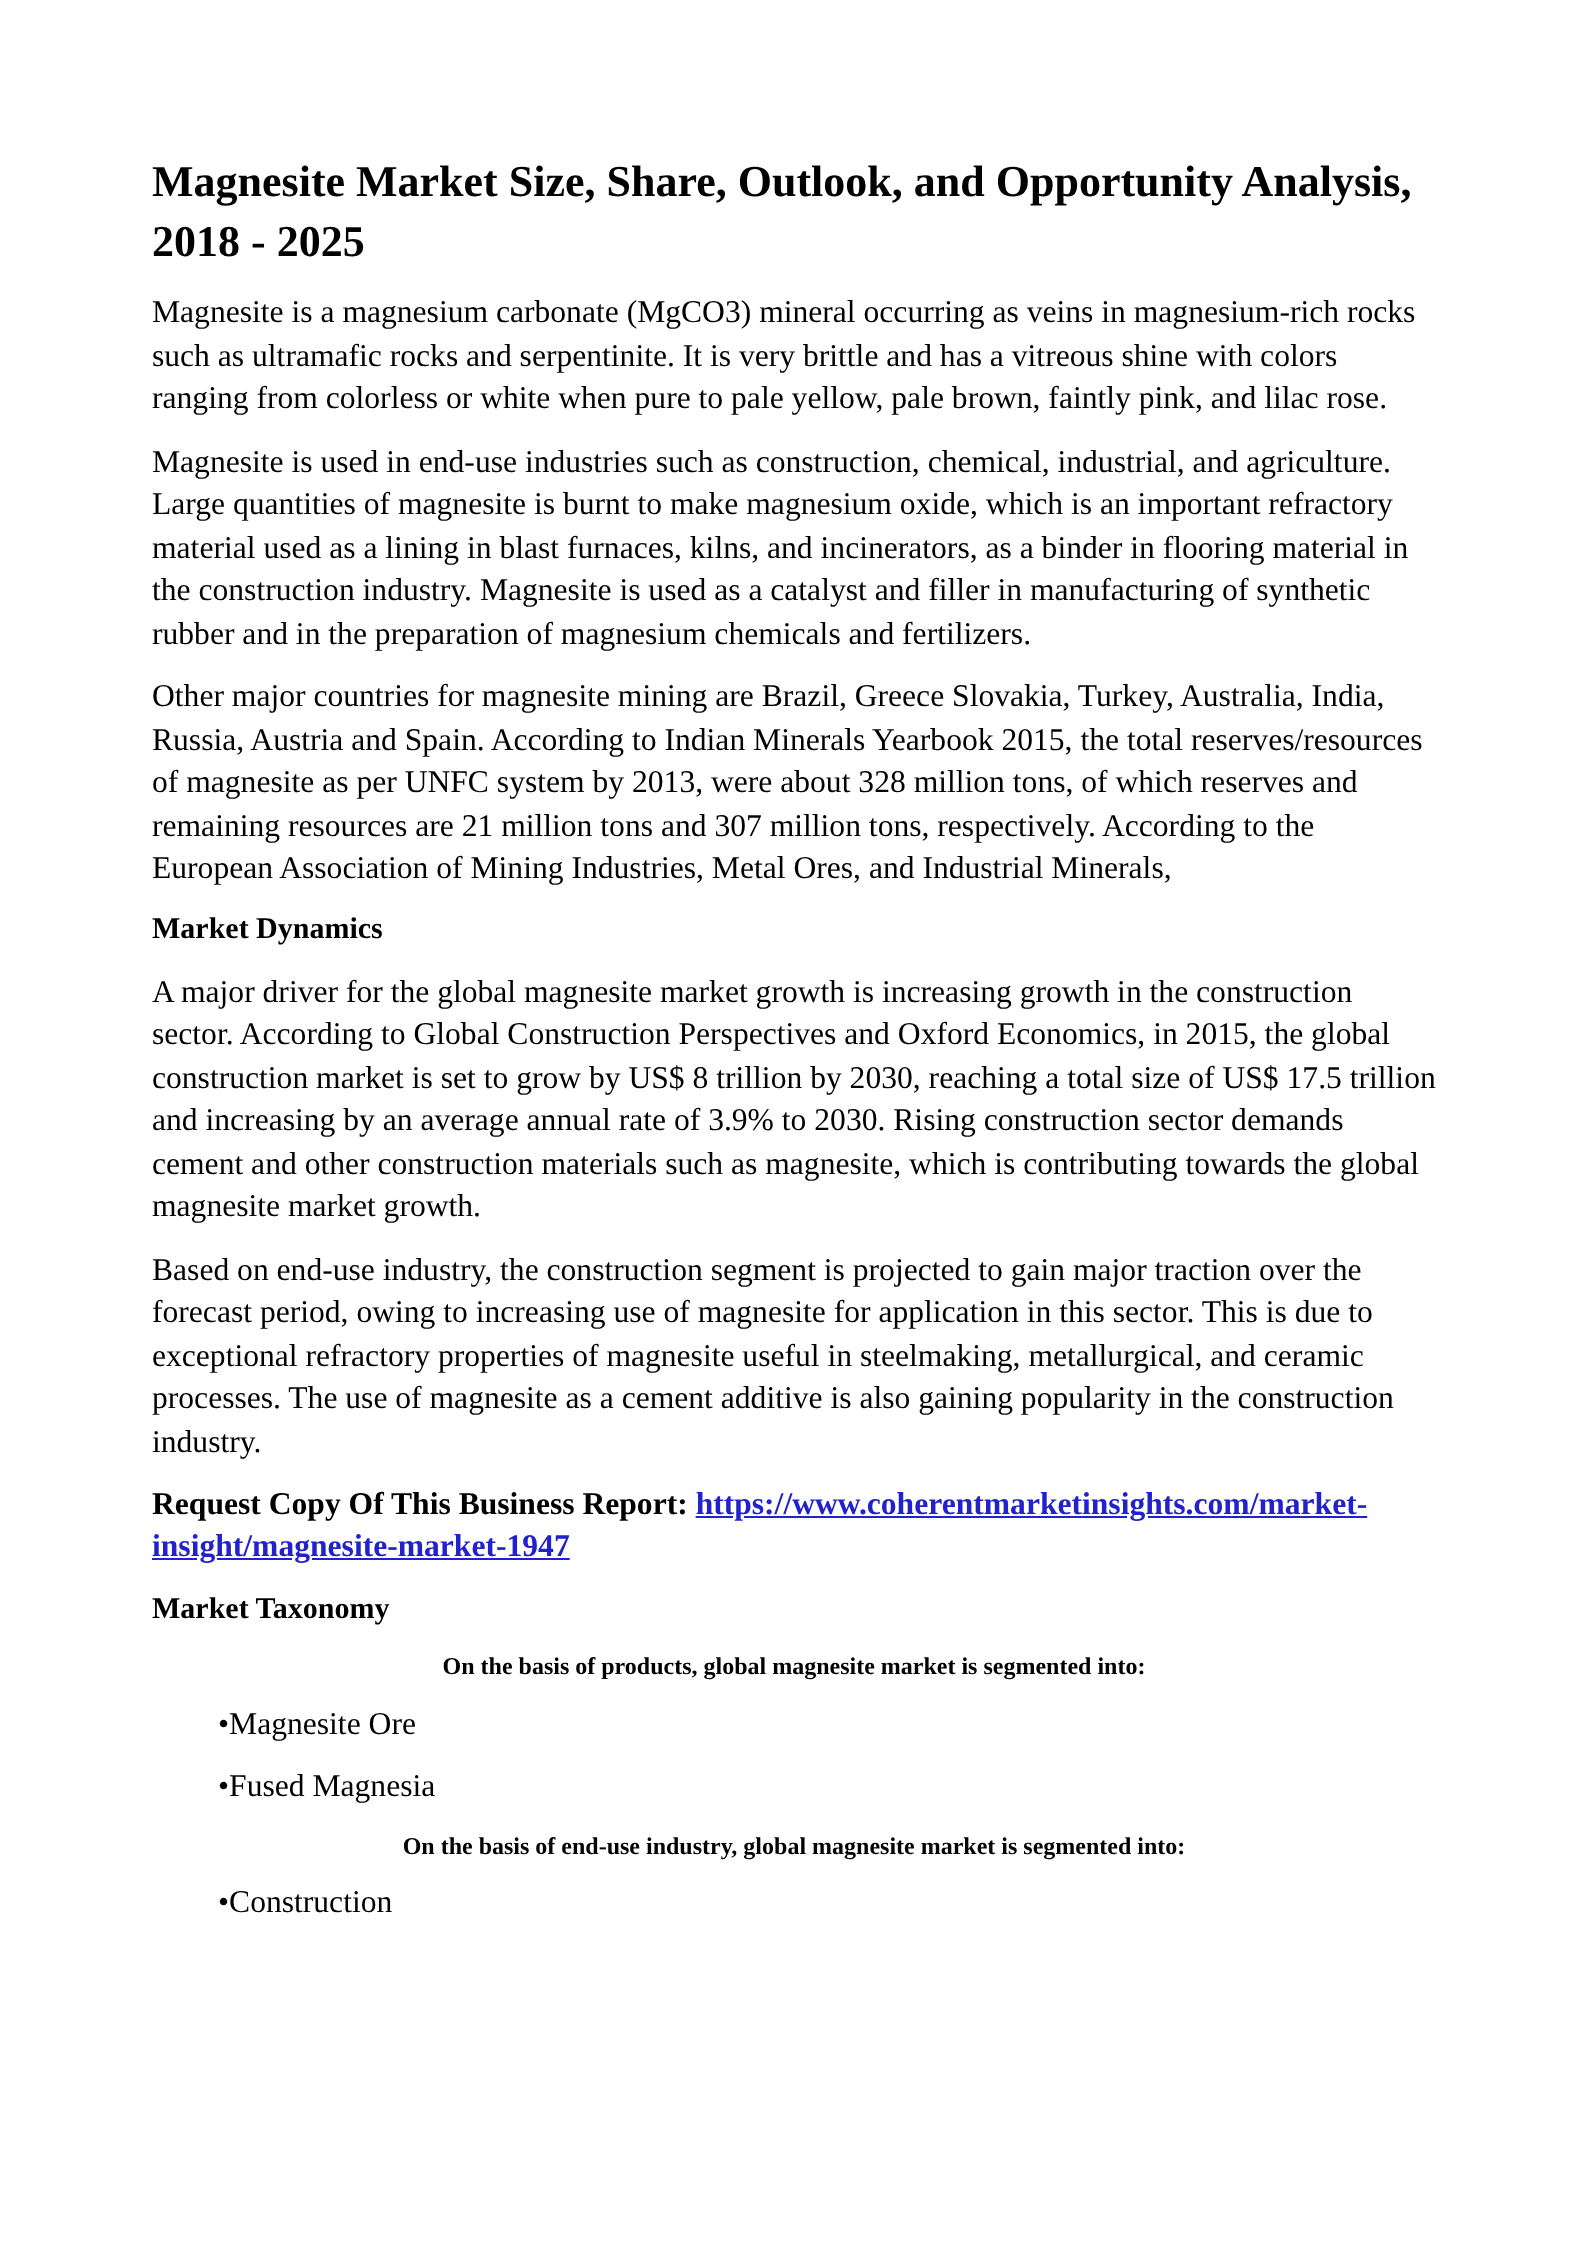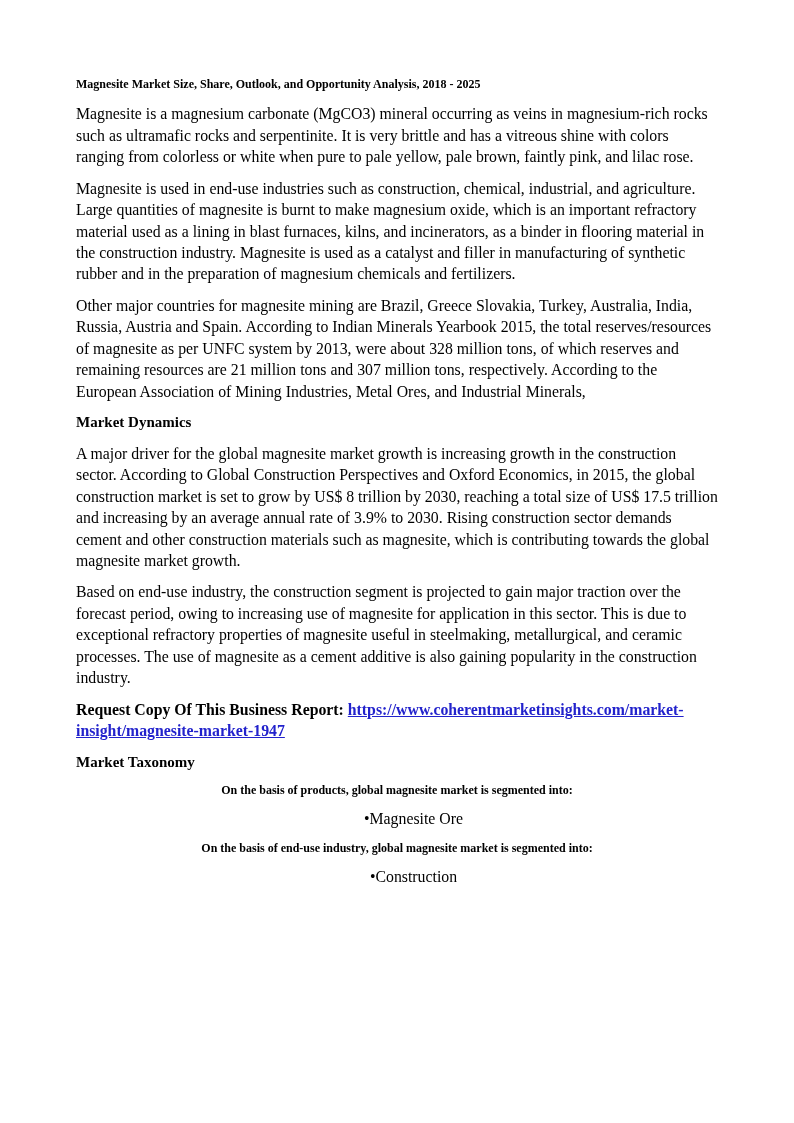--- a/index.html
+++ b/index.html
@@ -13,21 +13,21 @@
     height: 1123px;
     background: #ffffff;
     font-family: "Liberation Serif", serif;
     color: #000000;
     box-sizing: border-box;
     padding: 76px 76px 0 76px;
     overflow: hidden;
   }
   .doc-title {
     font-weight: bold;
-    font-size: 12px;
+    font-size: 22px;
     line-height: 1.35;
     margin: 0 0 11px 0;
   }
   .para {
     font-size: 15.8px;
     line-height: 1.36;
     margin: 0 0 10px 0;
   }
   .heading {
     font-weight: bold;
@@ -40,21 +40,20 @@
     font-size: 12px;
     line-height: 1.36;
     margin: 0 0 10px 0;
     text-align: center;
   }
   .bullet-item {
     font-size: 15.8px;
     line-height: 1.36;
     margin: 0 0 10px 0;
     padding-left: 33px;
-    text-align: center;
   }
   .request-line {
     font-weight: bold;
     font-size: 15.8px;
     line-height: 1.36;
     margin: 0 0 10px 0;
   }
   .report-link {
     font-weight: bold;
     text-decoration: underline;
@@ -85,19 +84,20 @@
   <p class="request-line">
     <span>Request Copy Of This Business Report: </span><a class="report-link" href="#" style="color: rgb(34, 34, 204);">https://www.coherentmarketinsights.com/market-insight/magnesite-market-1947</a>
   </p>
 
   <h2 class="heading">Market Taxonomy</h2>
 
   <p class="bold-line">On the basis of products, global magnesite market is segmented into:</p>
 
   <div class="bullet-item">•Magnesite Ore</div>
 
+  <div class="bullet-item">•Fused Magnesia</div>
 
 
   <p class="bold-line">On the basis of end-use industry, global magnesite market is segmented into:</p>
 
   <div class="bullet-item">•Construction</div>
 
 </div>
 
 </body></html>

